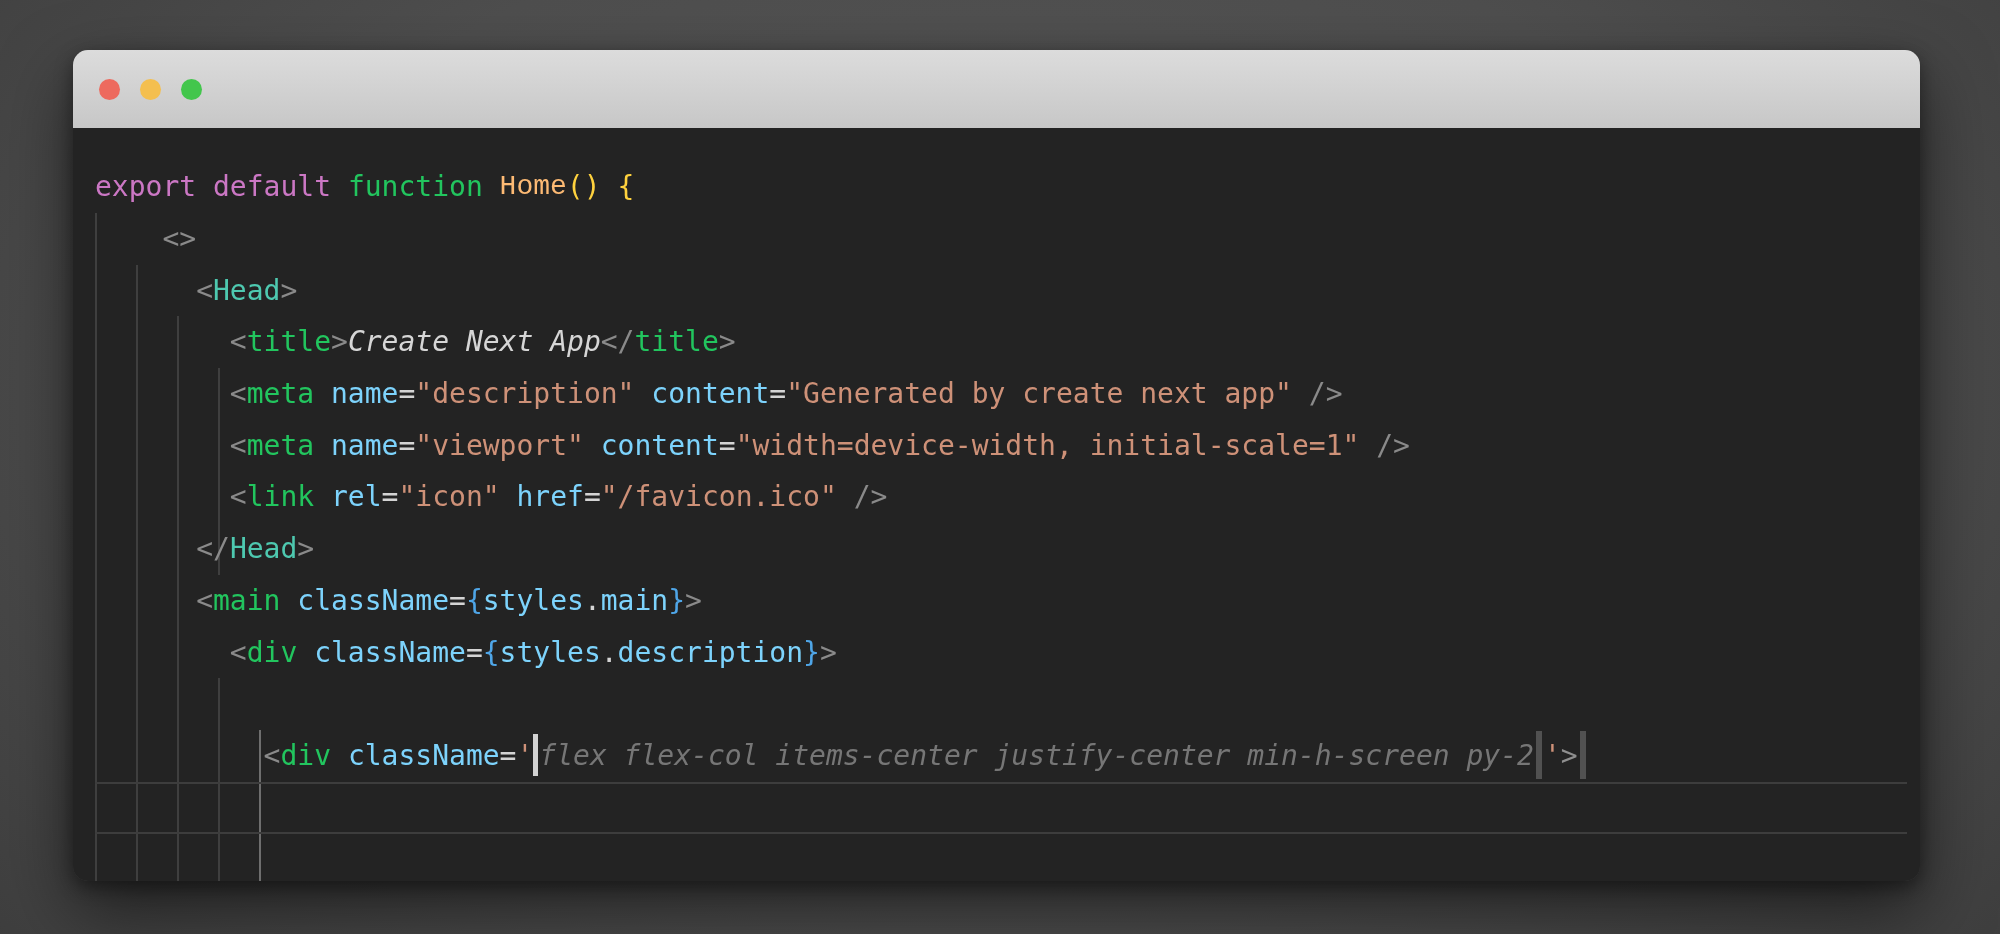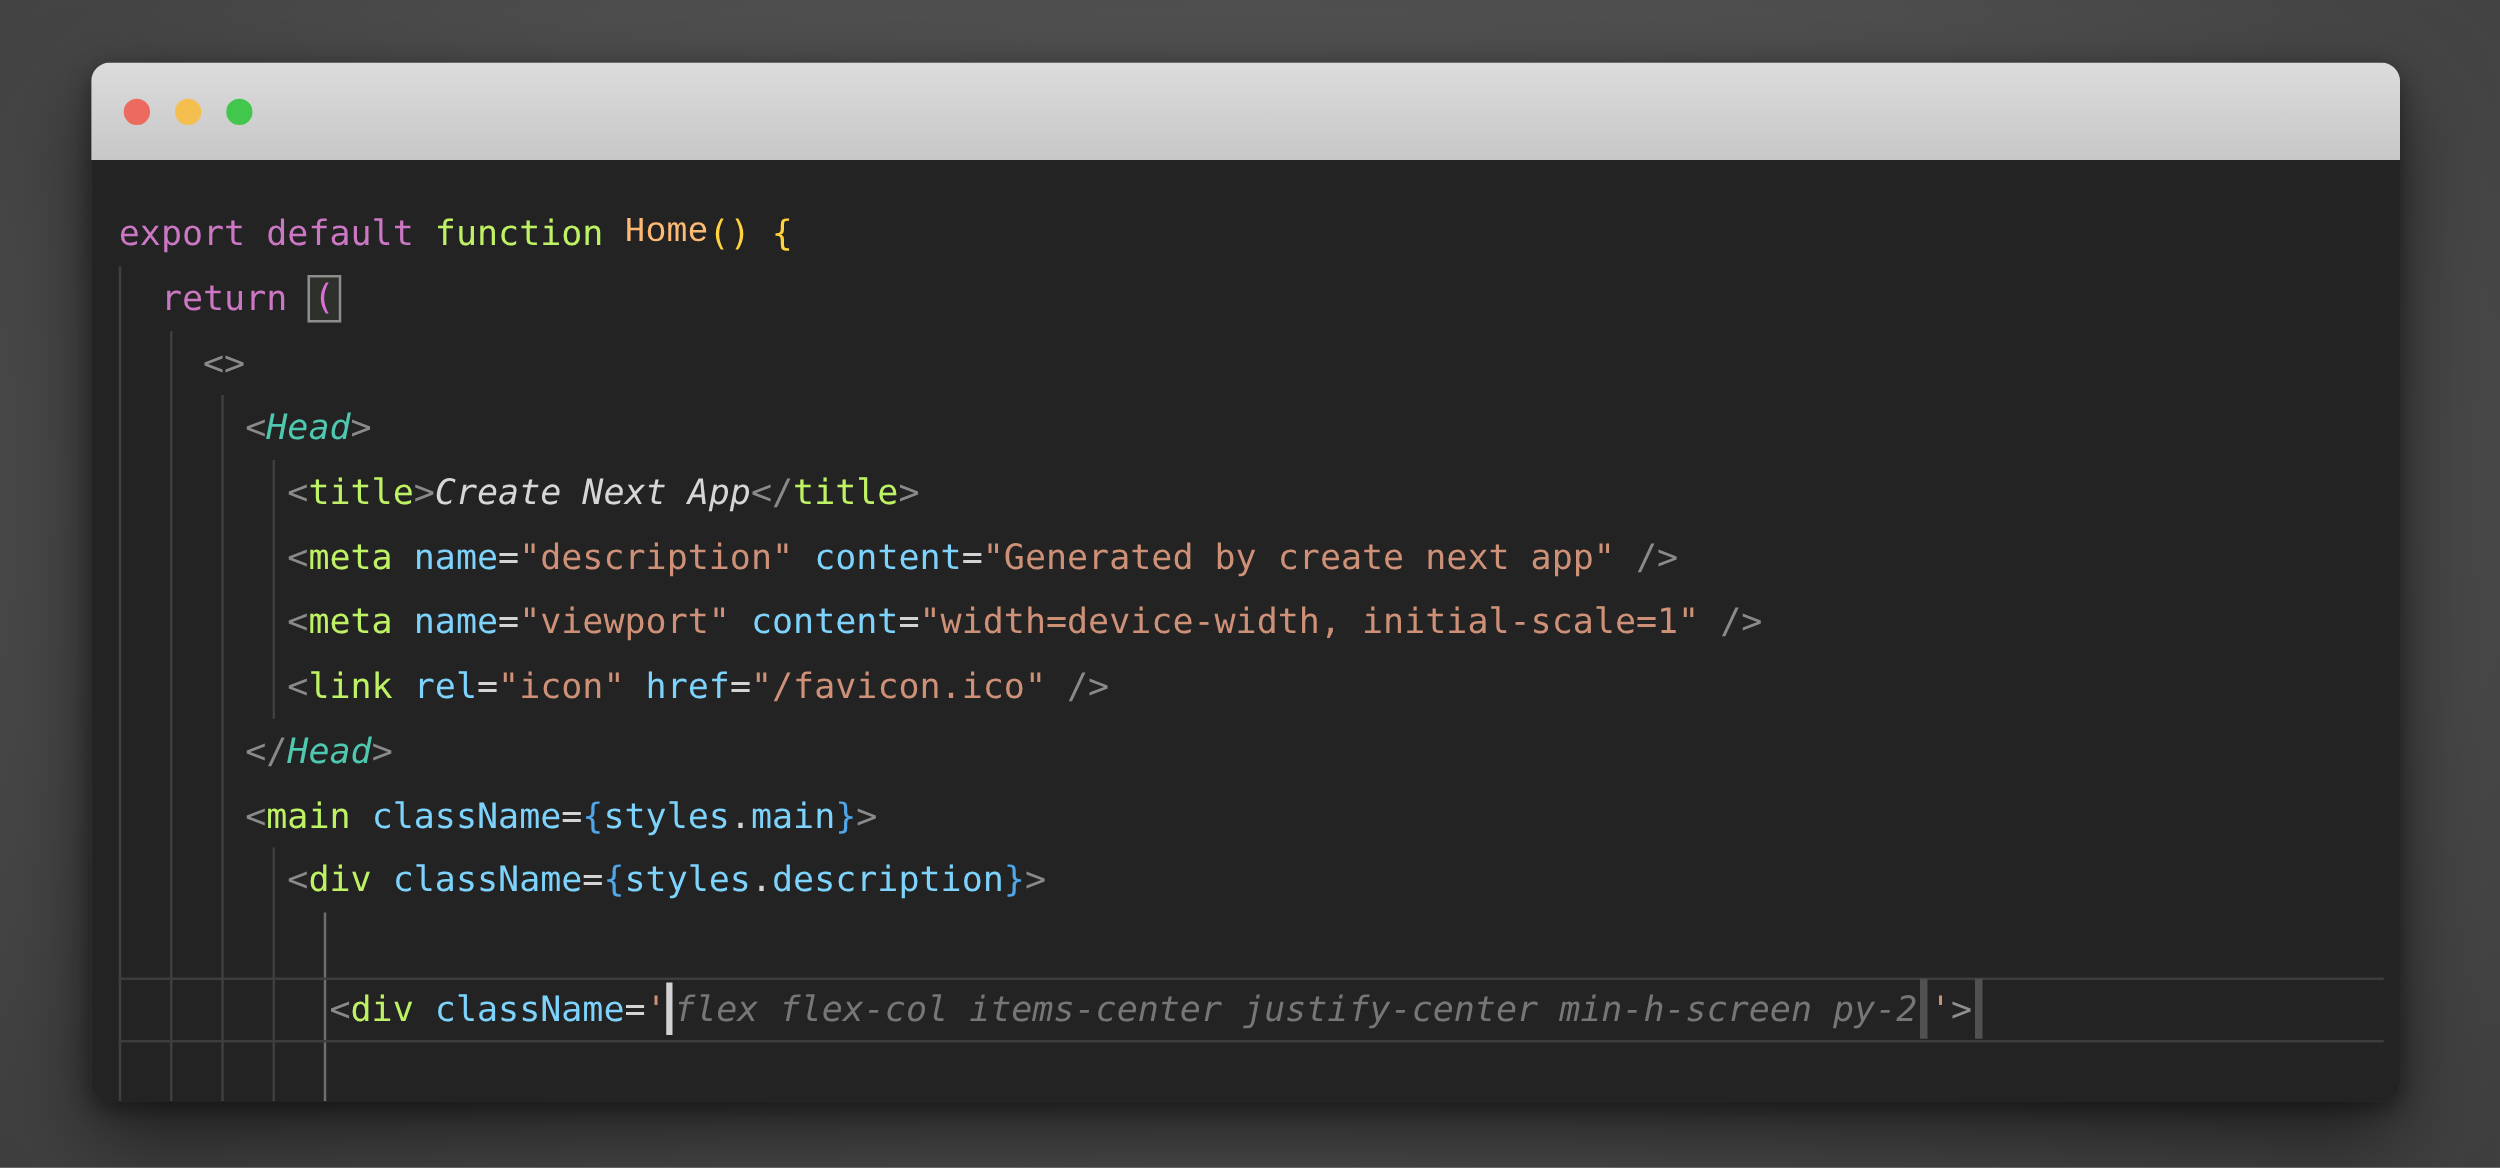--- a/index.html
+++ b/index.html
@@ -41,32 +41,32 @@
   }
   .code-line{
     height:51.7px;
     display:flex;align-items:center;
     font-size:28px;
     white-space:pre;
   }
   .code-line span{white-space:pre;}
   
   .tk-k1{color:#cb77c4;}
-  .tk-k2{color:#bef264;}
+  .tk-k2{color:#22c55e;}
   .tk-fn{color:#fdba74;font-family:Liberation Mono, monospace;}
   .tk-b1{color:#ffd23e;}
   .tk-b2{color:#da70d6;}
   .tk-b3{color:#4fa6e8;}
   .tk-attr{color:#7dd3fc;}
   .tk-str{color:#ce9178;}
   .tk-pun{color:#8a8a8a;}
   .tk-pun2{color:#8f8f8f;}
   .tk-pl{color:#d4d4d4;}
   .tk-tx{color:#d6d6d6;font-style:italic;}
-  .tk-comp{color:#4ec9b0;font-style:italic;}
+  .tk-comp{color:#4ec9b0;}
   .tk-ghost{color:#767676;font-style:italic;text-align:center;}
   .match-box{
     display:inline-block;
     border:2px solid #8d8d8d;
     background:#2d302b;
     padding:2px 3px 4px 3px;
     margin:-4px -1px;
     line-height:1;
   }
   .cursor-bar{
@@ -94,21 +94,20 @@
     <div class="guide" style="left:63px;top:137px;height:616px;"></div>
     <div class="guide" style="left:104px;top:188px;height:565px;"></div>
     <div class="guide" style="left:145px;top:240px;height:207px;"></div>
     <div class="guide" style="left:145px;top:550px;height:203px;"></div>
     <div class="guide active" style="left:186px;top:602px;height:151px;"></div>
 
     <div class="curline-box"></div>
 
     <div id="code-lines">
         <div class="code-line"><span class="tk-k1">export default</span><span class="tk-pl"> </span><span class="tk-k2">function</span><span class="tk-pl"> </span><span class="tk-fn">Home</span><span class="tk-b1">()</span><span class="tk-pl"> </span><span class="tk-b1">{</span></div>
-        <div class="code-line"><span class="tk-k1">  return </span><span class="match-box"><span class="tk-b2">(</span></span></div>
         <div class="code-line"><span class="tk-pl">    </span><span class="tk-pun">&lt;&gt;</span></div>
         <div class="code-line"><span class="tk-pl">      </span><span class="tk-pun">&lt;</span><span class="tk-comp">Head</span><span class="tk-pun">&gt;</span></div>
         <div class="code-line"><span class="tk-pl">        </span><span class="tk-pun">&lt;</span><span class="tk-k2">title</span><span class="tk-pun">&gt;</span><span class="tk-tx">Create Next App</span><span class="tk-pun">&lt;/</span><span class="tk-k2">title</span><span class="tk-pun">&gt;</span></div>
         <div class="code-line"><span class="tk-pl">        </span><span class="tk-pun">&lt;</span><span class="tk-k2">meta</span><span class="tk-pl"> </span><span class="tk-attr">name</span><span class="tk-pl">=</span><span class="tk-str">"description"</span><span class="tk-pl"> </span><span class="tk-attr">content</span><span class="tk-pl">=</span><span class="tk-str">"Generated by create next app"</span><span class="tk-pl"> </span><span class="tk-pun">/&gt;</span></div>
         <div class="code-line"><span class="tk-pl">        </span><span class="tk-pun">&lt;</span><span class="tk-k2">meta</span><span class="tk-pl"> </span><span class="tk-attr">name</span><span class="tk-pl">=</span><span class="tk-str">"viewport"</span><span class="tk-pl"> </span><span class="tk-attr">content</span><span class="tk-pl">=</span><span class="tk-str">"width=device-width, initial-scale=1"</span><span class="tk-pl"> </span><span class="tk-pun">/&gt;</span></div>
         <div class="code-line"><span class="tk-pl">        </span><span class="tk-pun">&lt;</span><span class="tk-k2">link</span><span class="tk-pl"> </span><span class="tk-attr">rel</span><span class="tk-pl">=</span><span class="tk-str">"icon"</span><span class="tk-pl"> </span><span class="tk-attr">href</span><span class="tk-pl">=</span><span class="tk-str">"/favicon.ico"</span><span class="tk-pl"> </span><span class="tk-pun">/&gt;</span></div>
         <div class="code-line"><span class="tk-pl">      </span><span class="tk-pun">&lt;/</span><span class="tk-comp">Head</span><span class="tk-pun">&gt;</span></div>
         <div class="code-line"><span class="tk-pl">      </span><span class="tk-pun">&lt;</span><span class="tk-k2">main</span><span class="tk-pl"> </span><span class="tk-attr">className</span><span class="tk-pl">=</span><span class="tk-b3">{</span><span class="tk-attr">styles</span><span class="tk-pl">.</span><span class="tk-attr">main</span><span class="tk-b3">}</span><span class="tk-pun">&gt;</span></div>
         <div class="code-line"><span class="tk-pl">        </span><span class="tk-pun">&lt;</span><span class="tk-k2">div</span><span class="tk-pl"> </span><span class="tk-attr">className</span><span class="tk-pl">=</span><span class="tk-b3">{</span><span class="tk-attr">styles</span><span class="tk-pl">.</span><span class="tk-attr">description</span><span class="tk-b3">}</span><span class="tk-pun">&gt;</span></div>
         <div class="code-line"></div>

